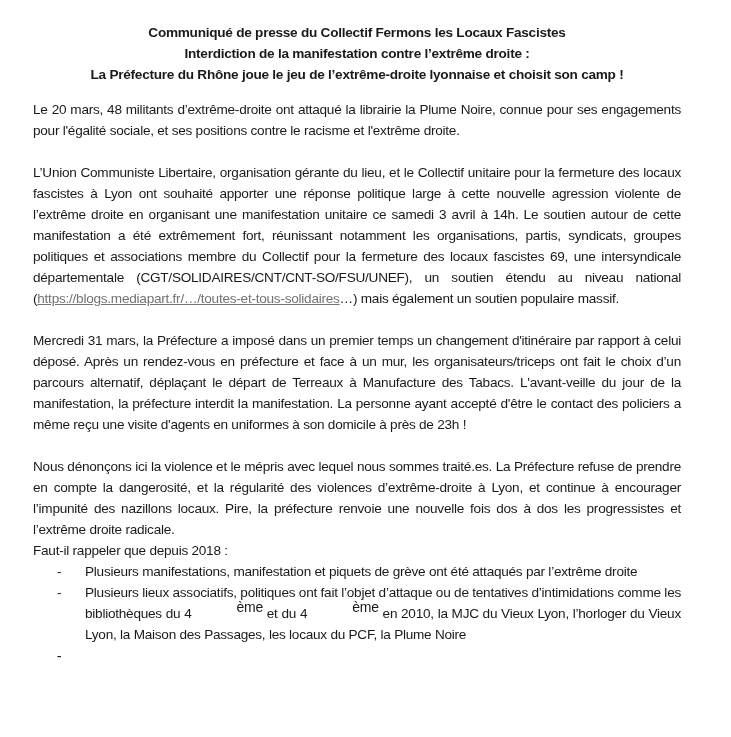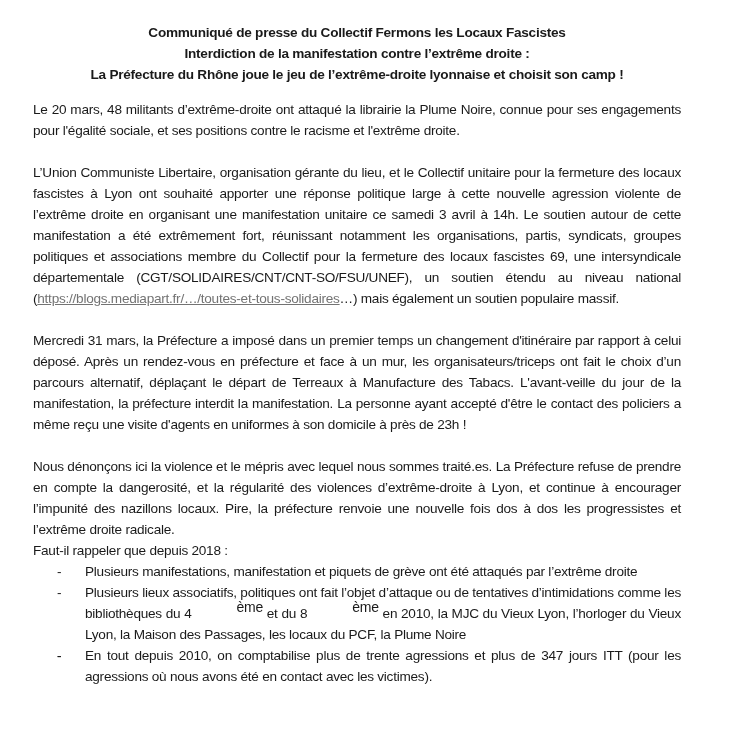--- a/index.html
+++ b/index.html
@@ -46,23 +46,22 @@
   <p>Nous dénonçons ici la violence et le mépris avec lequel nous sommes traité.es. La Préfecture refuse de prendre en compte la dangerosité, et la régularité des violences d’extrême-droite à Lyon, et continue à encourager l’impunité des nazillons locaux. Pire, la préfecture renvoie une nouvelle fois dos à dos les progressistes et l’extrême droite radicale.</p>
   <p>Faut-il rappeler que depuis 2018 :</p>
 
   <ul class="bullets">
     <li>
       <span class="dash">-</span>
       <span>Plusieurs manifestations, manifestation et piquets de grève ont été attaqués par l’extrême droite</span>
     </li>
     <li>
       <span class="dash">-</span>
-      <span>Plusieurs lieux associatifs, politiques ont fait l’objet d’attaque ou de tentatives d’intimidations comme les bibliothèques du 4</span><sup>ème</sup><span> et du 8</span><sup>ème</sup><span> en 2010, la MJC du Vieux Lyon, l’horloger du Vieux Lyon, la Maison des Passages, les locaux du PCF, la Plume Noire</span>
+      <span>Plusieurs lieux associatifs, politiques ont fait l’objet d’attaque ou de tentatives d’intimidations comme les bibliothèques du 4</span><sup>ème</sup><span> et du 4</span><sup>ème</sup><span> en 2010, la MJC du Vieux Lyon, l’horloger du Vieux Lyon, la Maison des Passages, les locaux du PCF, la Plume Noire</span>
     </li>
     <li>
       <span class="dash">-</span>
     </li>
     <li>
       <span class="dash">-</span>
-      <span>En tout depuis 2010, on comptabilise plus de trente agressions et plus de 347 jours ITT (pour les agressions où nous avons été en contact avec les victimes).</span>
     </li>
   </ul>
 </div>
 
 </body></html>

